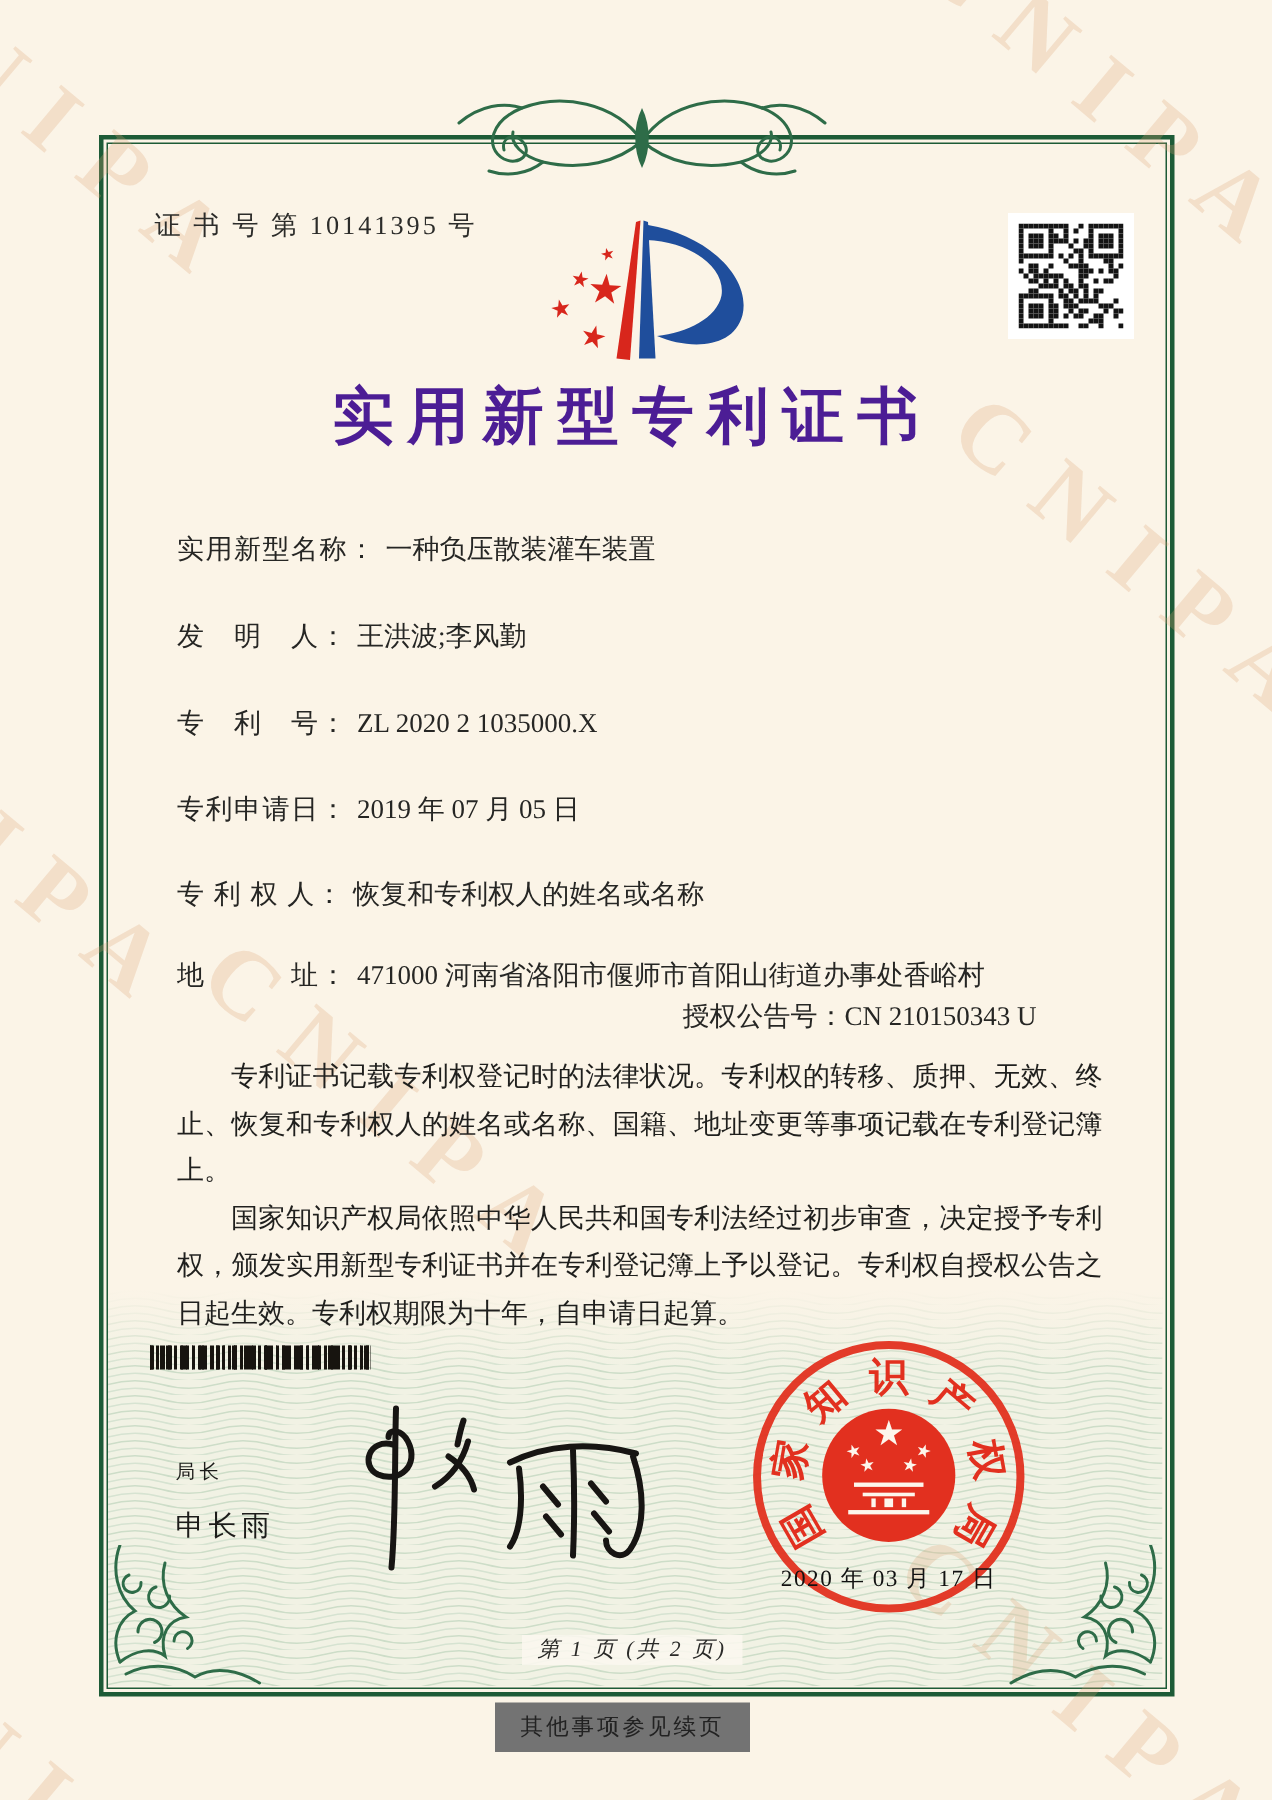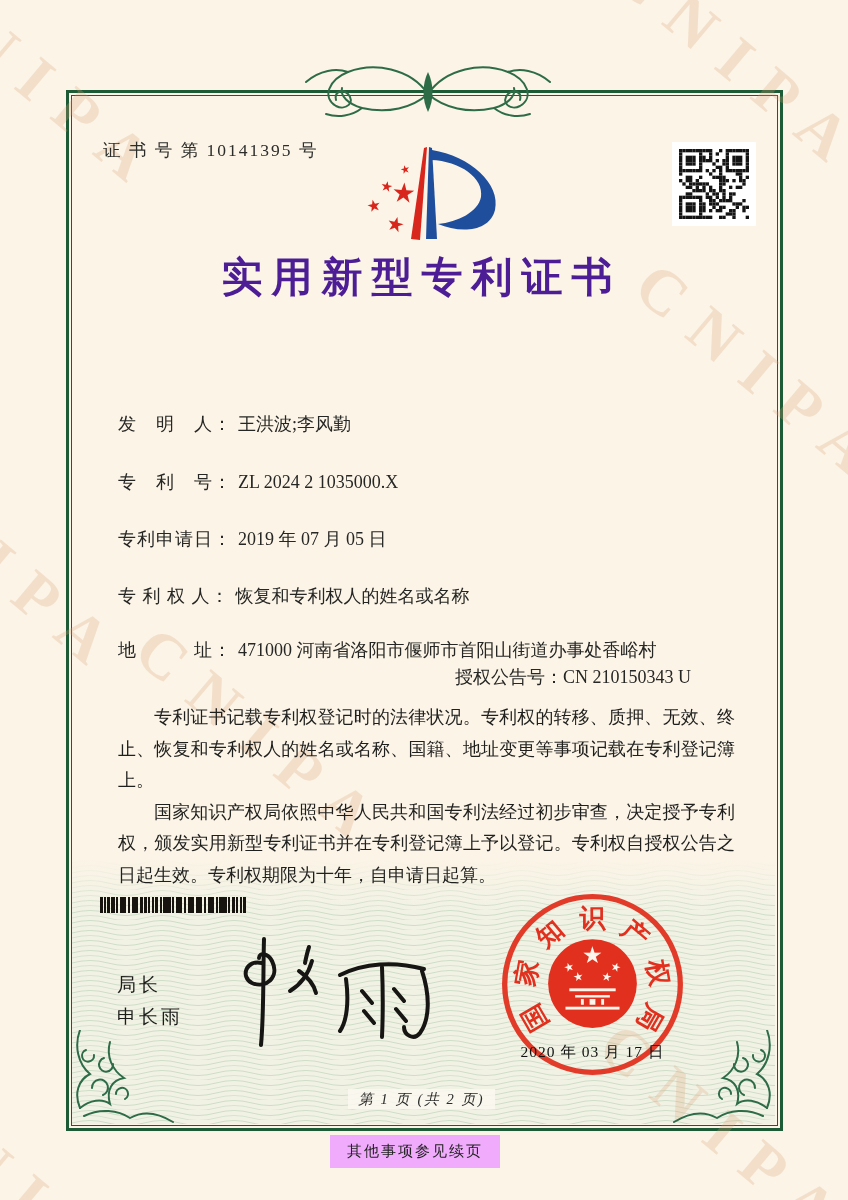--- a/index.html
+++ b/index.html
@@ -42,30 +42,30 @@
   .field .val{margin-left:6px;}
   .field2{position:absolute;left:455px;font-size:18px;color:#262624;white-space:nowrap;}
   .paras{position:absolute;left:118px;top:702px;width:617px;
     font-size:18px;line-height:31.5px;color:#1f1f1d;text-align:justify;}
   .paras p{margin:0;text-indent:2em;}
   .barcode{position:absolute;left:100px;top:897px;width:147px;height:16px;
     background:
       repeating-linear-gradient(90deg,#17140f 0 2px,transparent 2px 4px),
       repeating-linear-gradient(90deg,#17140f 0 1px,transparent 1px 7px),
       repeating-linear-gradient(90deg,#17140f 0 3px,transparent 3px 11px);}
-  .signer-title{position:absolute;left:117px;top:972px;font-size:19px;color:#1c1c1a;letter-spacing:3px;}
+  .signer-title{position:absolute;left:117px;top:972px;font-size:13px;color:#1c1c1a;letter-spacing:3px;}
   .signer-name{position:absolute;left:117px;top:1004px;font-size:19px;color:#1c1c1a;letter-spacing:3px;}
   .signature{position:absolute;left:228px;top:933px;}
   .seal{position:absolute;left:496px;top:888px;}
   .seal-date{position:absolute;left:496px;top:1042px;width:193px;text-align:center;
     font-size:15.5px;color:#111;letter-spacing:1px;white-space:nowrap;}
   .page-num{position:absolute;left:66px;top:1090px;width:711px;text-align:center;
     font-size:14.5px;letter-spacing:2px;color:#2a2a28;font-style:italic;}
   .page-num span{background:rgba(252,248,240,0.85);padding:2px 10px;}
-  .note{position:absolute;left:330px;top:1135px;background:#f0abfc;
+  .note{position:absolute;left:330px;top:1135px;background:#737373;
     padding:7px 17px;font-size:15px;letter-spacing:2px;color:#222;}
   .flourish{position:absolute;left:298px;top:60px;z-index:3;}
   .corner{position:absolute;z-index:3;}
   .corner.bl{left:70px;top:1030px;}
   .corner.br{left:672px;top:1030px;transform:scaleX(-1);}
 </style>
 </head>
 <body>
 
 <div class="page">
@@ -372,25 +372,28 @@
           <rect x="30.00" y="66.67" width="3.33" height="3.33"></rect>
           <rect x="40.00" y="66.67" width="3.33" height="3.33"></rect>
           <rect x="43.33" y="66.67" width="3.33" height="3.33"></rect>
           <rect x="53.33" y="66.67" width="3.33" height="3.33"></rect>
           <rect x="66.67" y="66.67" width="3.33" height="3.33"></rect>
         </svg>
     </div>
 
     <div class="title">实用新型专利证书</div>
 
+    <div class="field" style="top:354px">
+      <span class="lab">实用新型名称：</span><span class="val">一种负压散装灌车装置</span>
+    </div>
     <div class="field" style="top:412px">
       <span class="lab">发　明　人：</span><span class="val">王洪波;李风勤</span>
     </div>
     <div class="field" style="top:470px">
-      <span class="lab">专　利　号：</span><span class="val">ZL 2024 2 1035000.X</span>
+      <span class="lab">专　利　号：</span><span class="val">ZL 2020 2 1035000.X</span>
     </div>
     <div class="field" style="top:527px">
       <span class="lab">专利申请日：</span><span class="val">2019 年 07 月 05 日</span>
     </div>
     <div class="field" style="top:584px">
       <span class="lab">专 利 权 人：</span><span class="val">恢复和专利权人的姓名或名称</span>
     </div>
     <div class="field" style="top:638px">
       <span class="lab">地　　　址：</span><span class="val">471000 河南省洛阳市偃师市首阳山街道办事处香峪村</span>
     </div>

